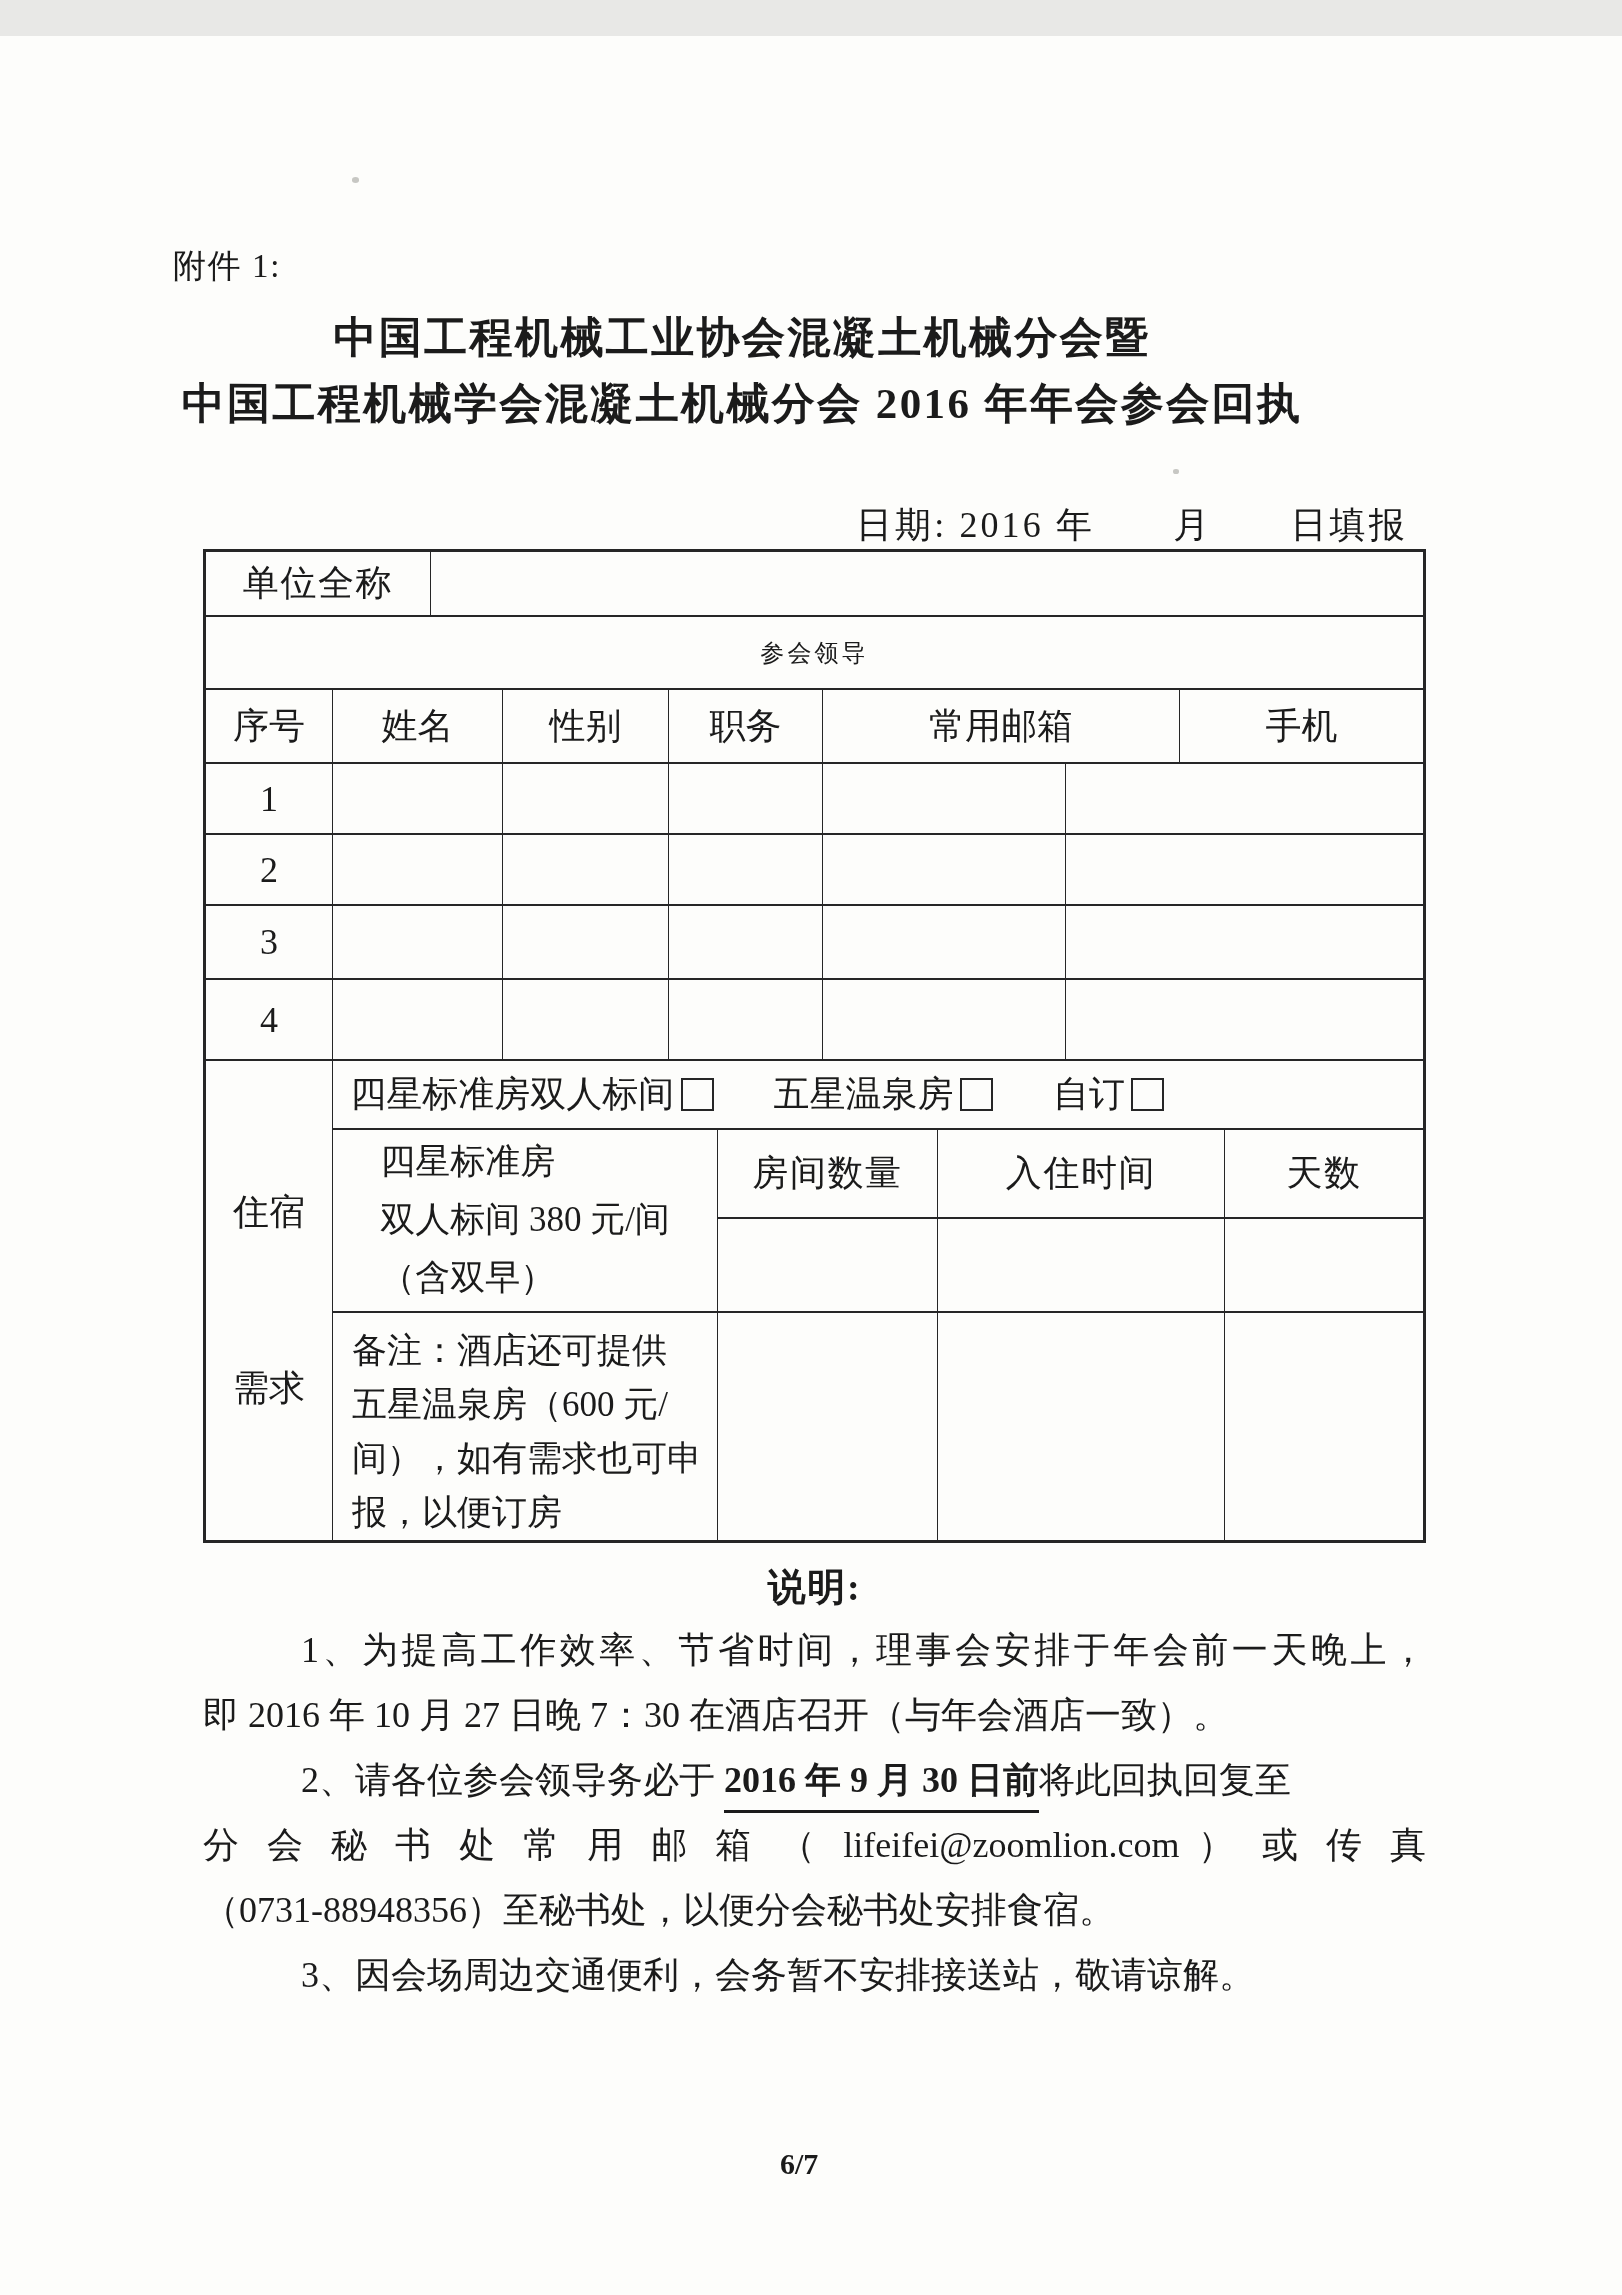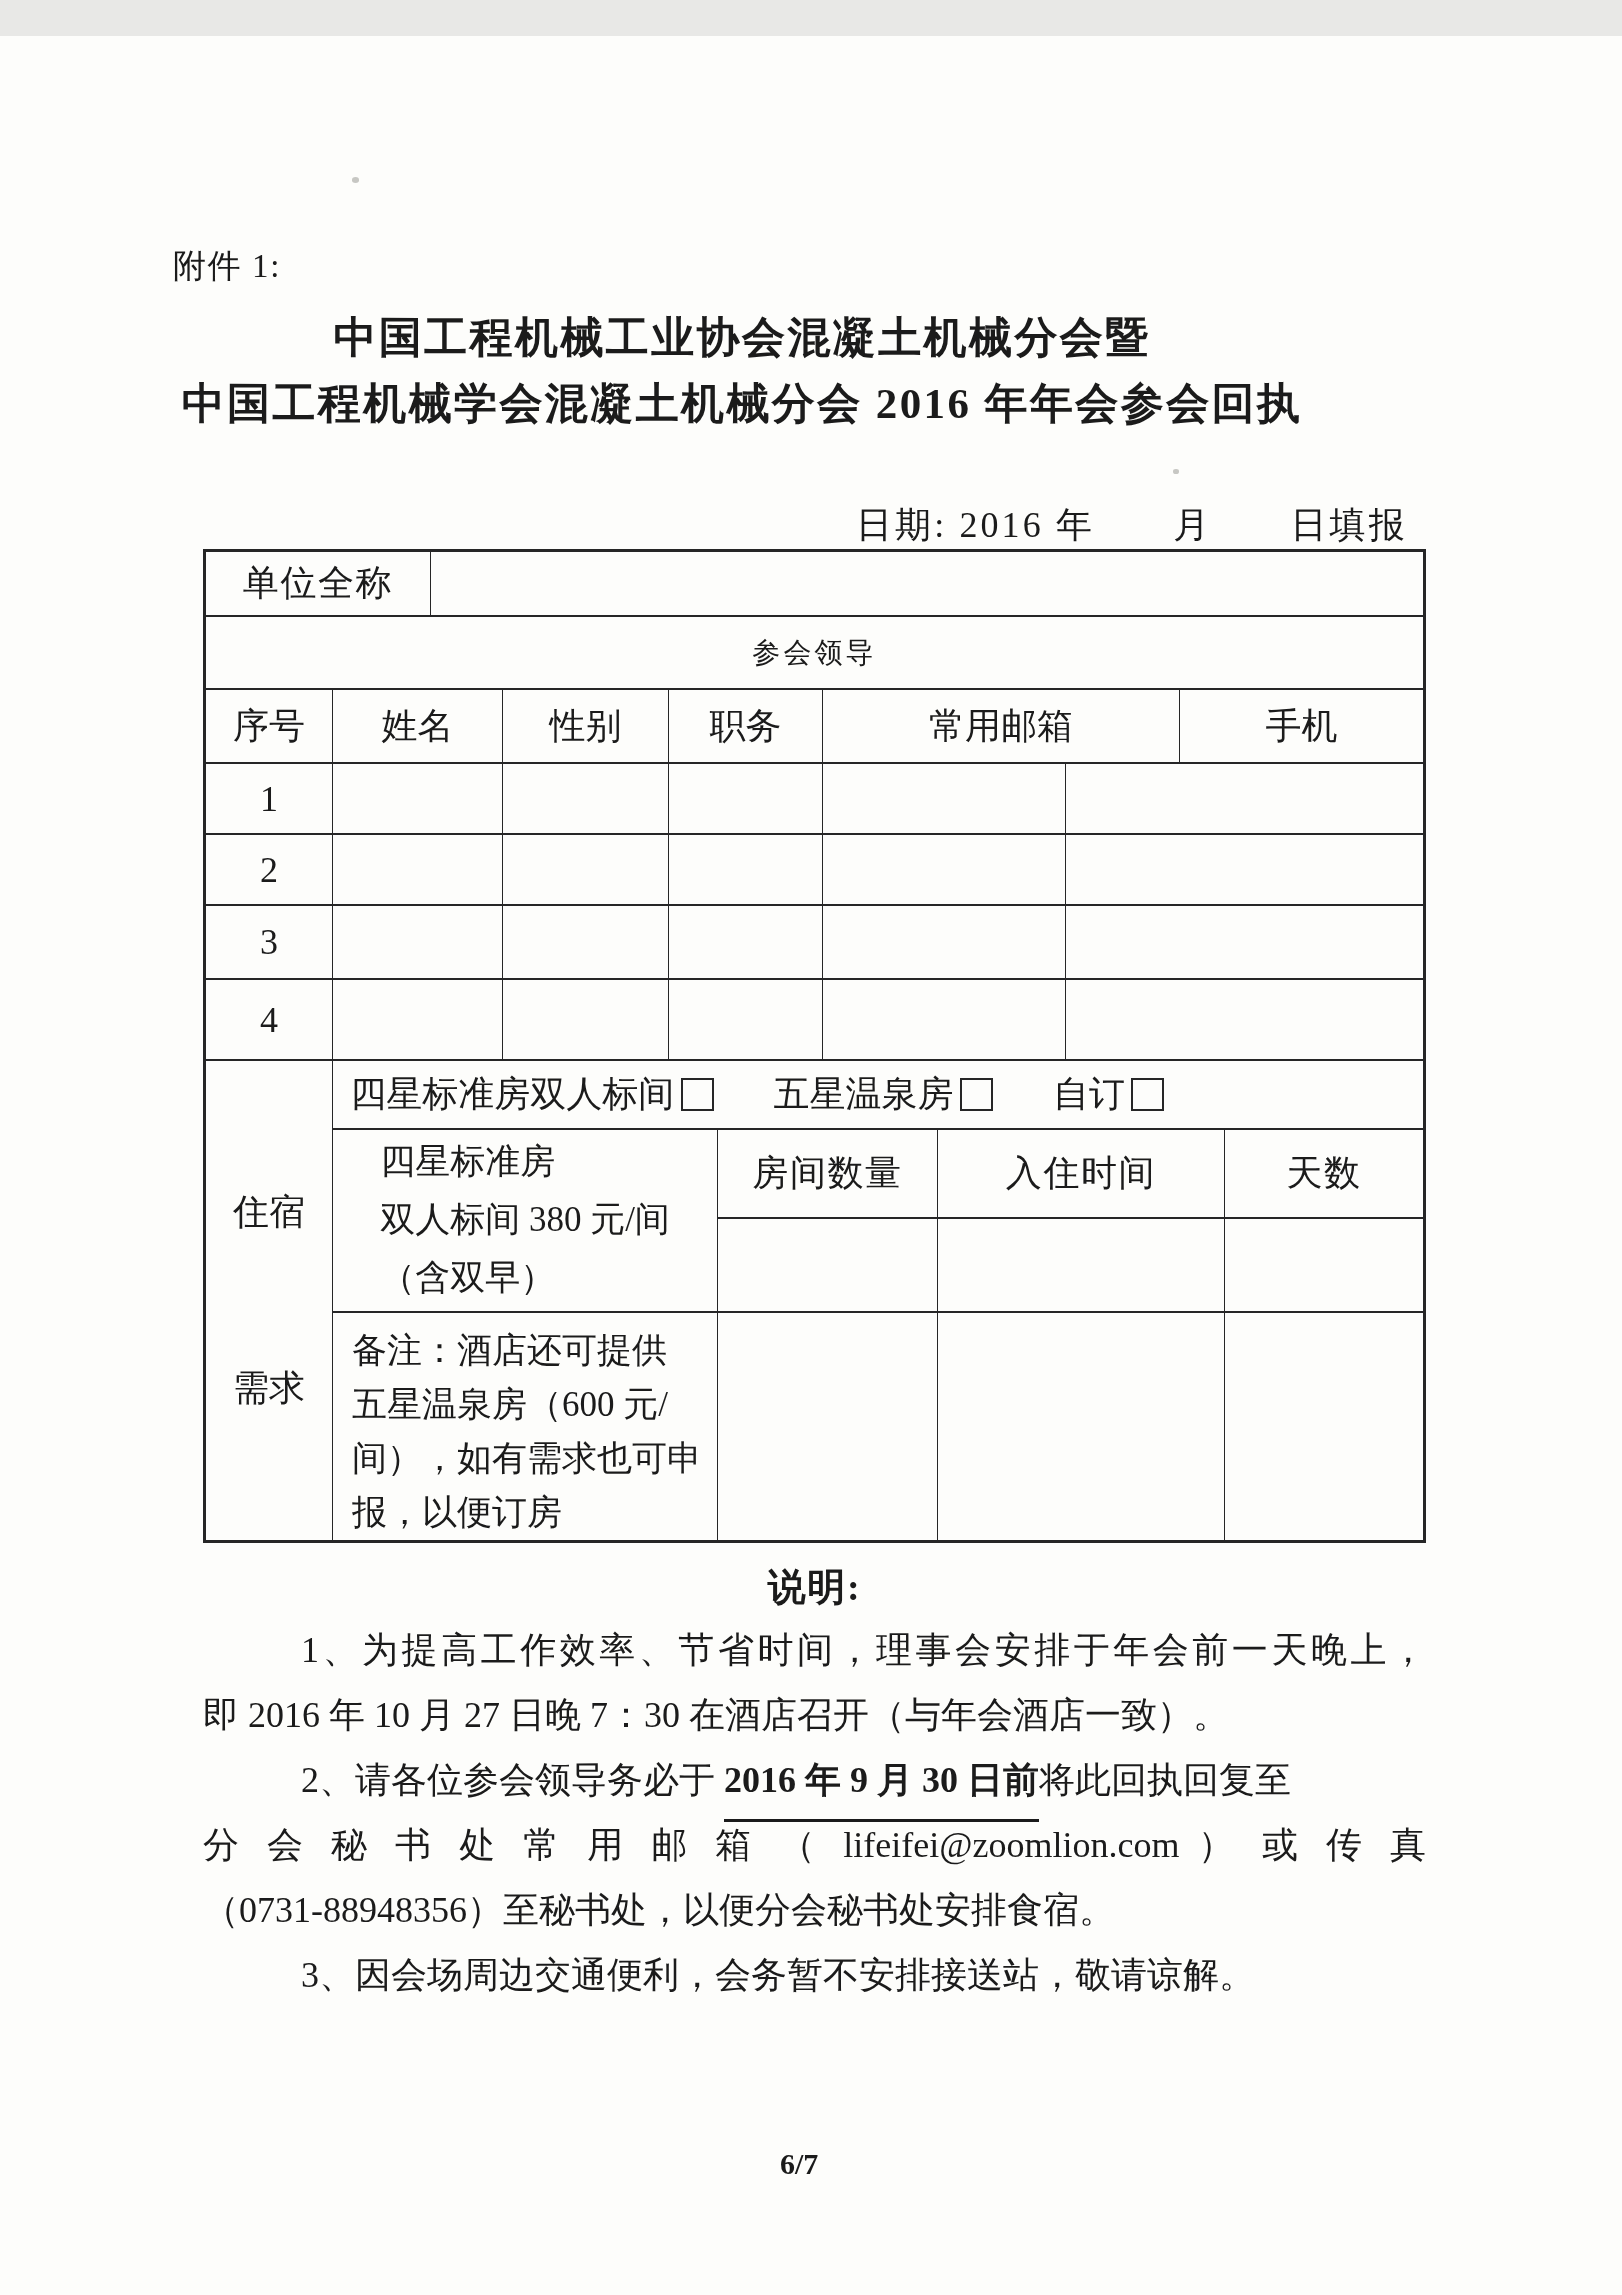--- a/index.html
+++ b/index.html
@@ -53,21 +53,21 @@
   .row { display: flex; border-bottom: 2.4px solid #262626; }
   .cell { border-right: 1.6px solid #262626; }
   .cell:last-child { border-right: none; }
   .center { display: flex; align-items: center; justify-content: center; }
 
   .unit-row { height: 65px; }
   .unit-label { width: 225px; font-size: 36px; letter-spacing: 1.6px; }
   .unit-value { flex: 1; }
 
   .leaders-row { height: 73px; }
-  .leaders-row .cell { flex: 1; font-size: 28px; letter-spacing: 3.1px; border-radius: 8px; }
+  .leaders-row .cell { flex: 1; font-size: 24px; letter-spacing: 3.1px; border-radius: 8px; }
 
   .head-row { height: 74px; }
   .grid-row .cell, .head-row .cell { font-size: 36px; }
   .col-0 { width: 127px; }
   .col-1 { width: 170px; }
   .col-2 { width: 166px; }
   .col-3 { width: 154px; }
   .col-4 { width: 243px; }
   .col-5 { flex: 1; }
   .r1 { height: 71px; }
@@ -146,21 +146,21 @@
     height: 43px;
     line-height: 43px;
     margin-bottom: 22px;
     white-space: nowrap;
   }
   .indent { padding-left: 98px; }
   .jfull { text-align: justify; text-align-last: justify; white-space: normal; }
   .deadline {
     font-weight: bold;
     border-bottom: 3.1px solid #1b1b1b;
-    padding-bottom: 19px;
+    padding-bottom: 10px;
   }
 
   .pageno {
     position: absolute;
     left: 0; top: 2111px;
     width: 1622px;
     text-align: center;
     font-size: 30px;
     font-weight: bold;
     transform: translateX(-11.8px);

